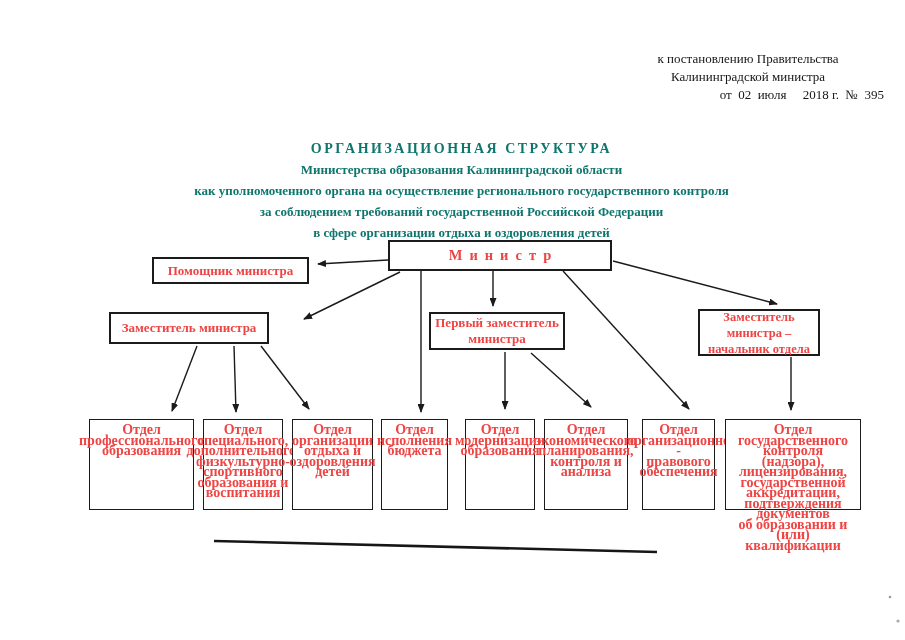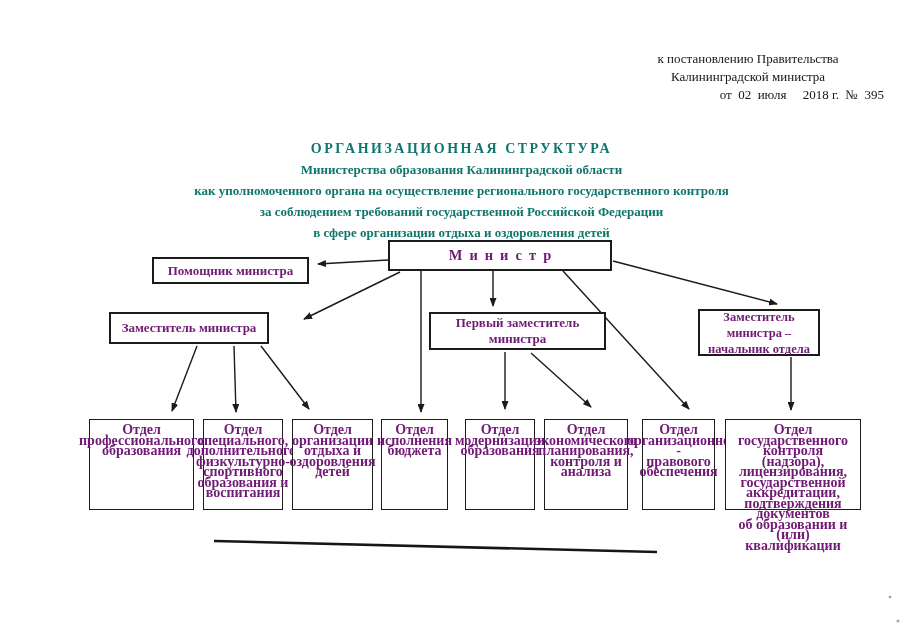--- a/index.html
+++ b/index.html
@@ -46,29 +46,29 @@
     position: absolute;
     box-sizing: border-box;
     background: #fff;
     border: 2px solid #1b1b1b;
     display: flex;
     align-items: center;
     justify-content: center;
     text-align: center;
     font-weight: bold;
     white-space: pre-line;
-    color: #701a75;
+    color: #ef4444;
   }
   .box.minister {
     left: 388px; top: 240px; width: 224px; height: 31px;
     font-size: 14.5px; letter-spacing: 7px; padding-left: 7px;
   }
   .box.assistant  { left: 152px; top: 257px; width: 157px; height: 27px; font-size: 13px; }
   .box.deputy     { left: 109px; top: 312px; width: 160px; height: 32px; font-size: 13px; }
-  .box.first-deputy { left: 429px; top: 312px; width: 177px; height: 38px; font-size: 13px; line-height: 16px; }
+  .box.first-deputy { left: 429px; top: 312px; width: 136px; height: 38px; font-size: 13px; line-height: 16px; }
   .box.deputy-head  { left: 698px; top: 309px; width: 122px; height: 47px; font-size: 12.5px; line-height: 16px; }
 
   .box.dept {
     top: 419px; height: 91px;
     border-width: 1.5px;
     flex-direction: column;
     align-items: center;
     justify-content: flex-start;
     padding: 5px 1px 0 1px;
     font-size: 14px; line-height: 10.5px;

